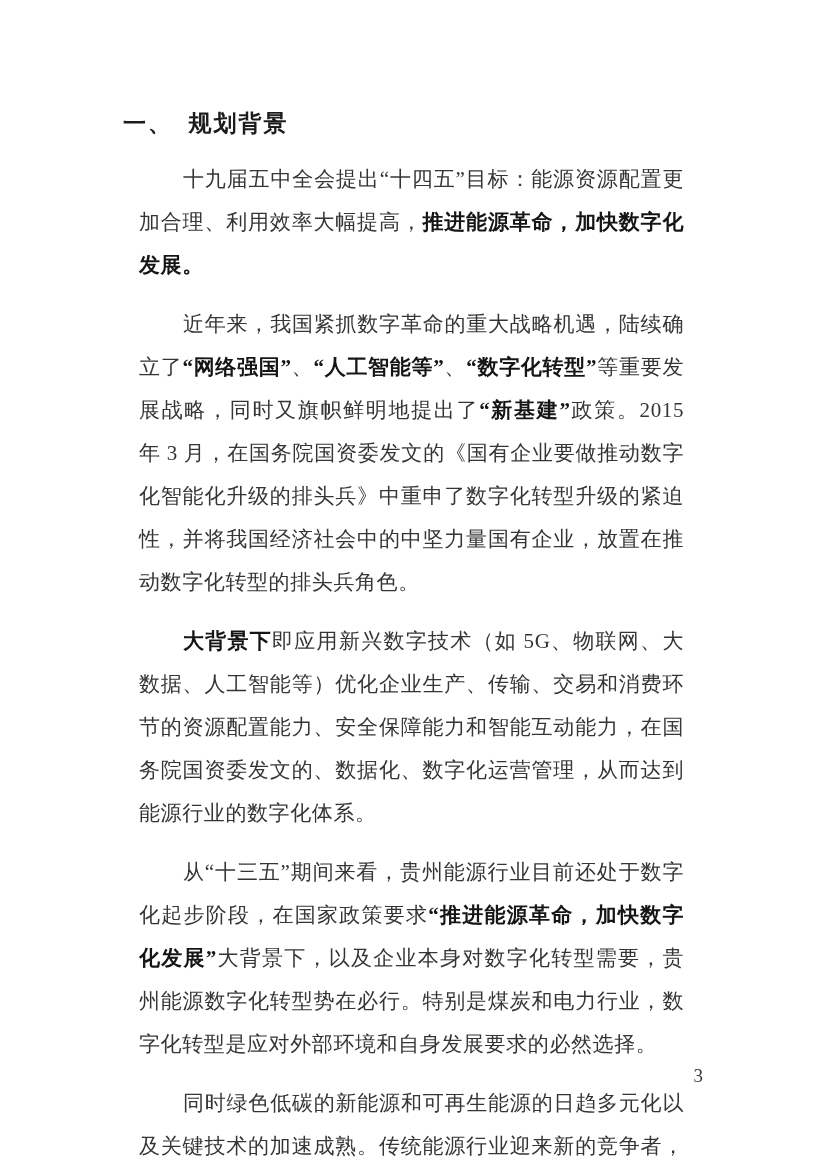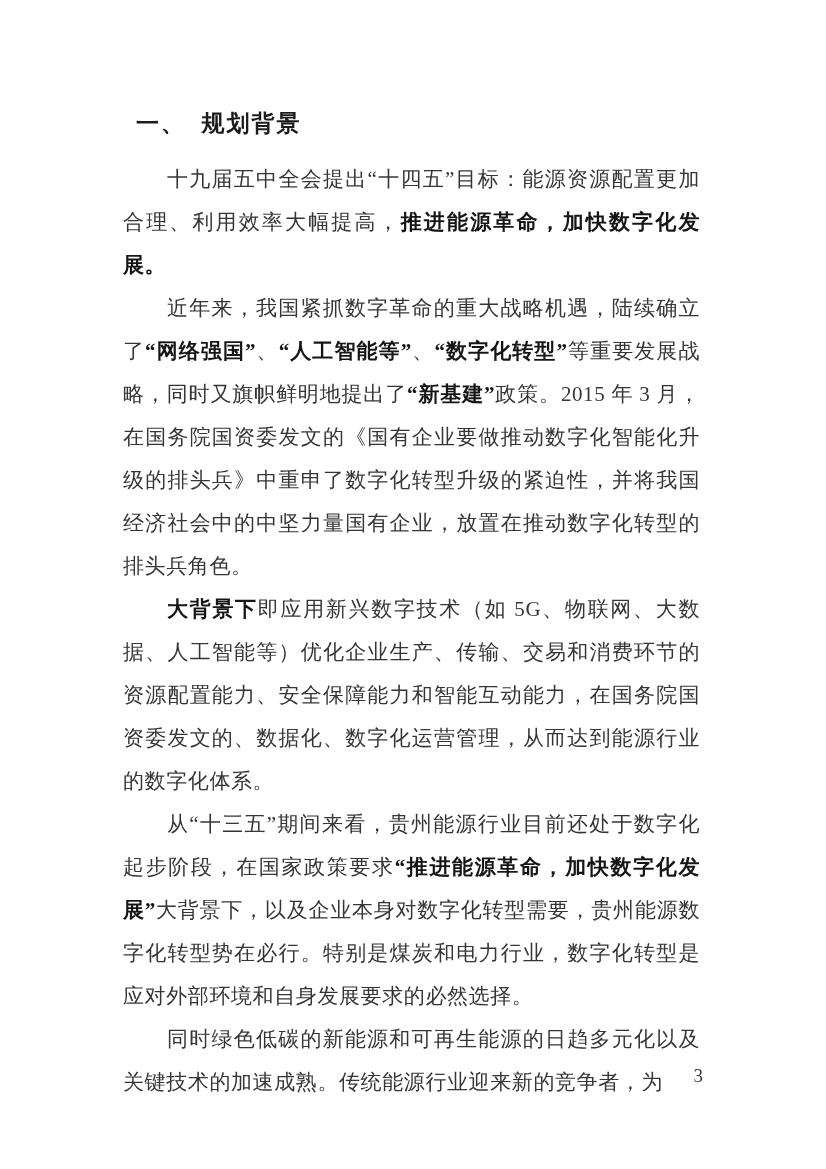--- a/index.html
+++ b/index.html
@@ -20,32 +20,32 @@
     left: 123px;
     top: 106px;
     width: 577px;
   }
   .heading {
     font-size: 23px;
     font-weight: bold;
     color: #1c1c1c;
     letter-spacing: 2px;
     line-height: 36px;
-    margin: 0 0 16px 13px;
+    margin: 0 0 16px 0;
     white-space: pre;
   }
   .para {
     font-size: 21px;
     line-height: 43px;
     letter-spacing: 0.6px;
     color: #353535;
     text-align: justify;
     text-align-last: left;
     text-indent: 44px;
-    margin: 0;
+    margin: 16px;
   }
   .para .bold {
     font-weight: bold;
     color: #151515;
   }
   .page-number {
     position: absolute;
     top: 1063px;
     left: 123px;
     width: 580px;

